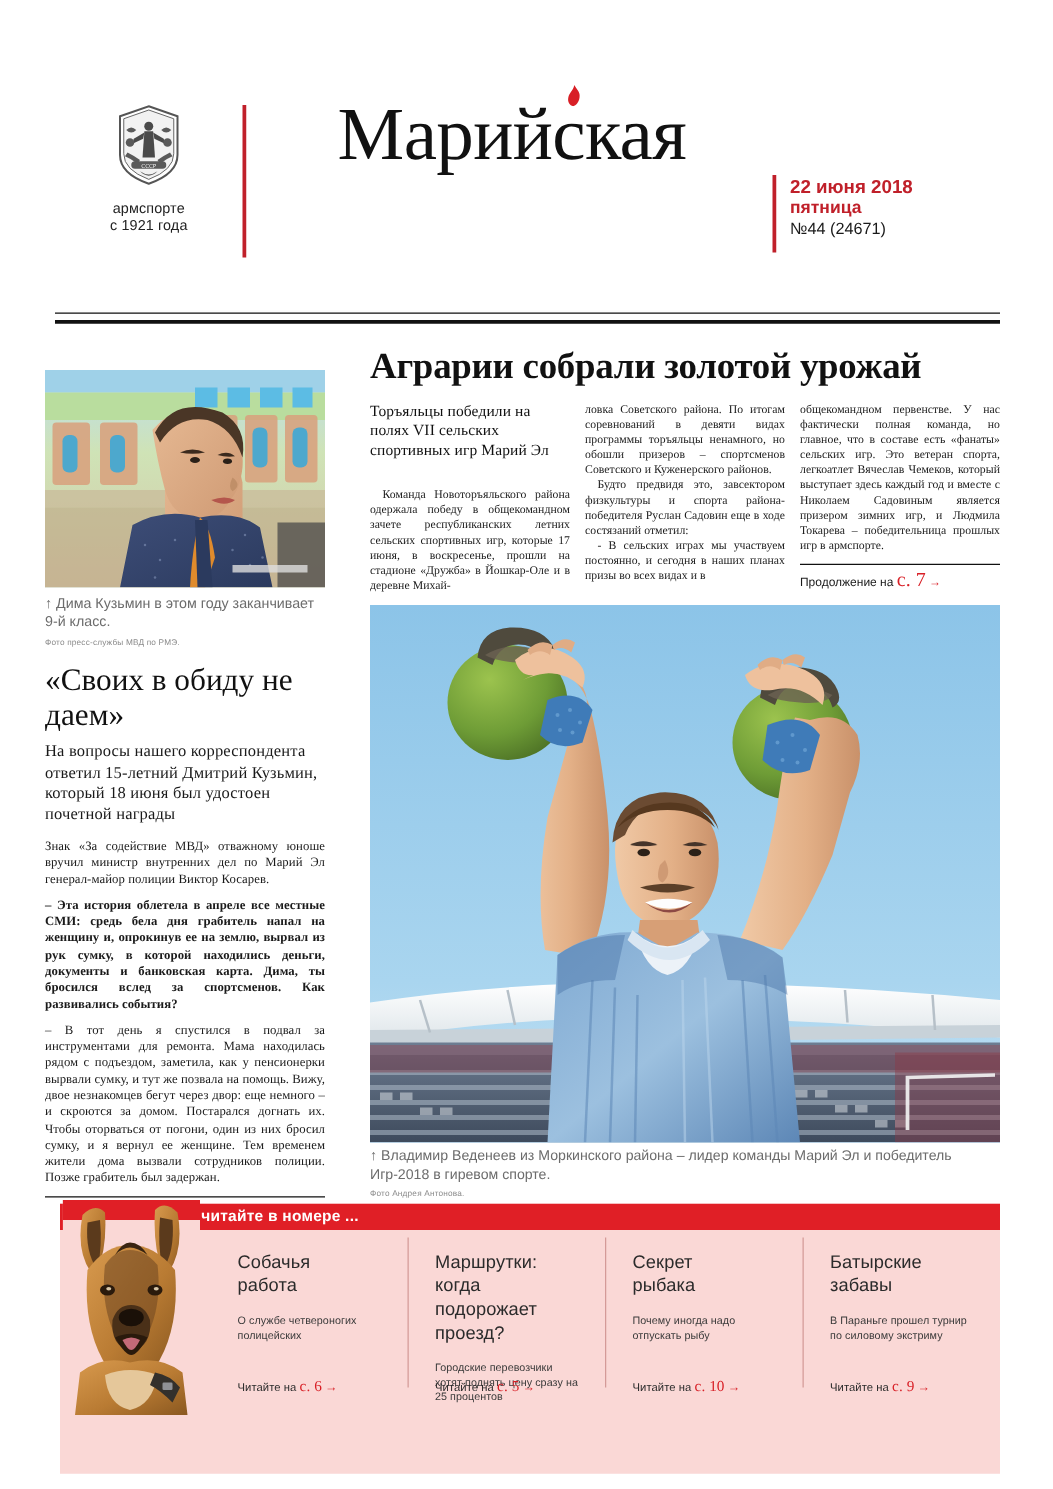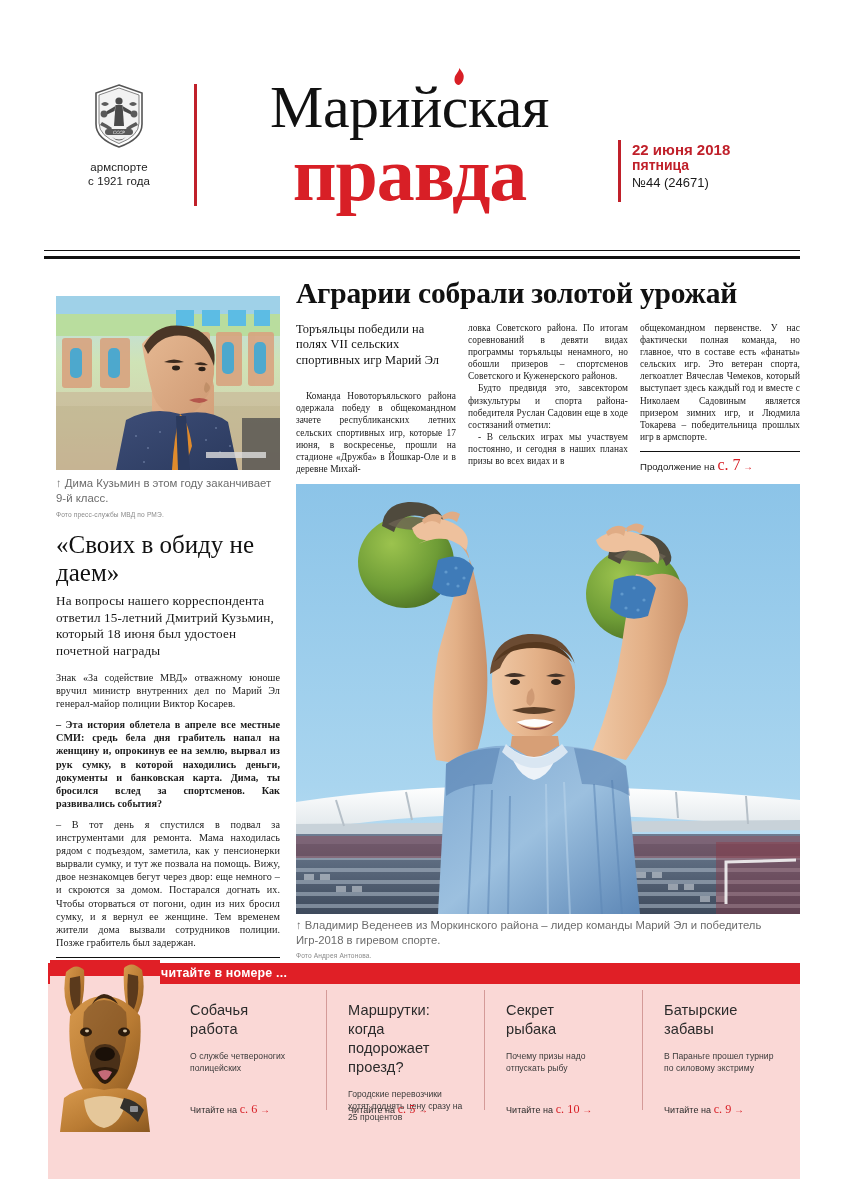--- a/index.html
+++ b/index.html
@@ -135,21 +135,21 @@
     position: absolute;
     left: 44px;
     width: 756px;
     height: 3px;
     background: #111;
   }
 
   
   .left-col {
     position: absolute;
-    left: 56px; top: 296px;
+    left: 36px; top: 296px;
     width: 224px;
   }
   .photo-portrait {
     width: 224px;
     height: 174px;
     position: relative;
     overflow: hidden;
     background: #cfd9c6;
   }
   .cap-gray {
@@ -407,21 +407,20 @@
 
     <div class="red-rule-v"></div>
 
     <div class="title-block">
       <div class="title-top">
         <span>Марийская</span>
         <svg class="title-flame" viewBox="0 0 11 17">
           <path d="M5.5 0 C7.5 4 10.5 5.5 9.6 10.2 C9 13.8 6.8 16.5 4.6 16.9 C1.6 16.4 0 13.6 0.6 10.2 C1.3 6.2 4.2 5 5.5 0 Z" fill="#d81f26"></path>
         </svg>
       </div>
-      <div class="title-bottom">правда</div>
     </div>
 
     <div class="issue-block">
       <div class="bar"></div>
       <div class="issue-date">22 июня 2018</div>
       <div class="issue-day">пятница</div>
       <div class="issue-num">№44 (24671)</div>
     </div>
   </div>
 
@@ -786,21 +785,21 @@
           <span class="pg">с. 5</span>
           <span class="arr">→</span>
         </div>
       </div>
 
       <div class="promo-item">
         <div class="promo-title">
           <div>Секрет</div>
           <div>рыбака</div>
         </div>
-        <div class="promo-sub">Почему призы надо отпускать рыбу</div>
+        <div class="promo-sub">Почему иногда надо отпускать рыбу</div>
         <div class="promo-link">
           <span>Читайте на</span>
           <span class="pg">с. 10</span>
           <span class="arr">→</span>
         </div>
       </div>
 
       <div class="promo-item">
         <div class="promo-title">
           <div>Батырские</div>

